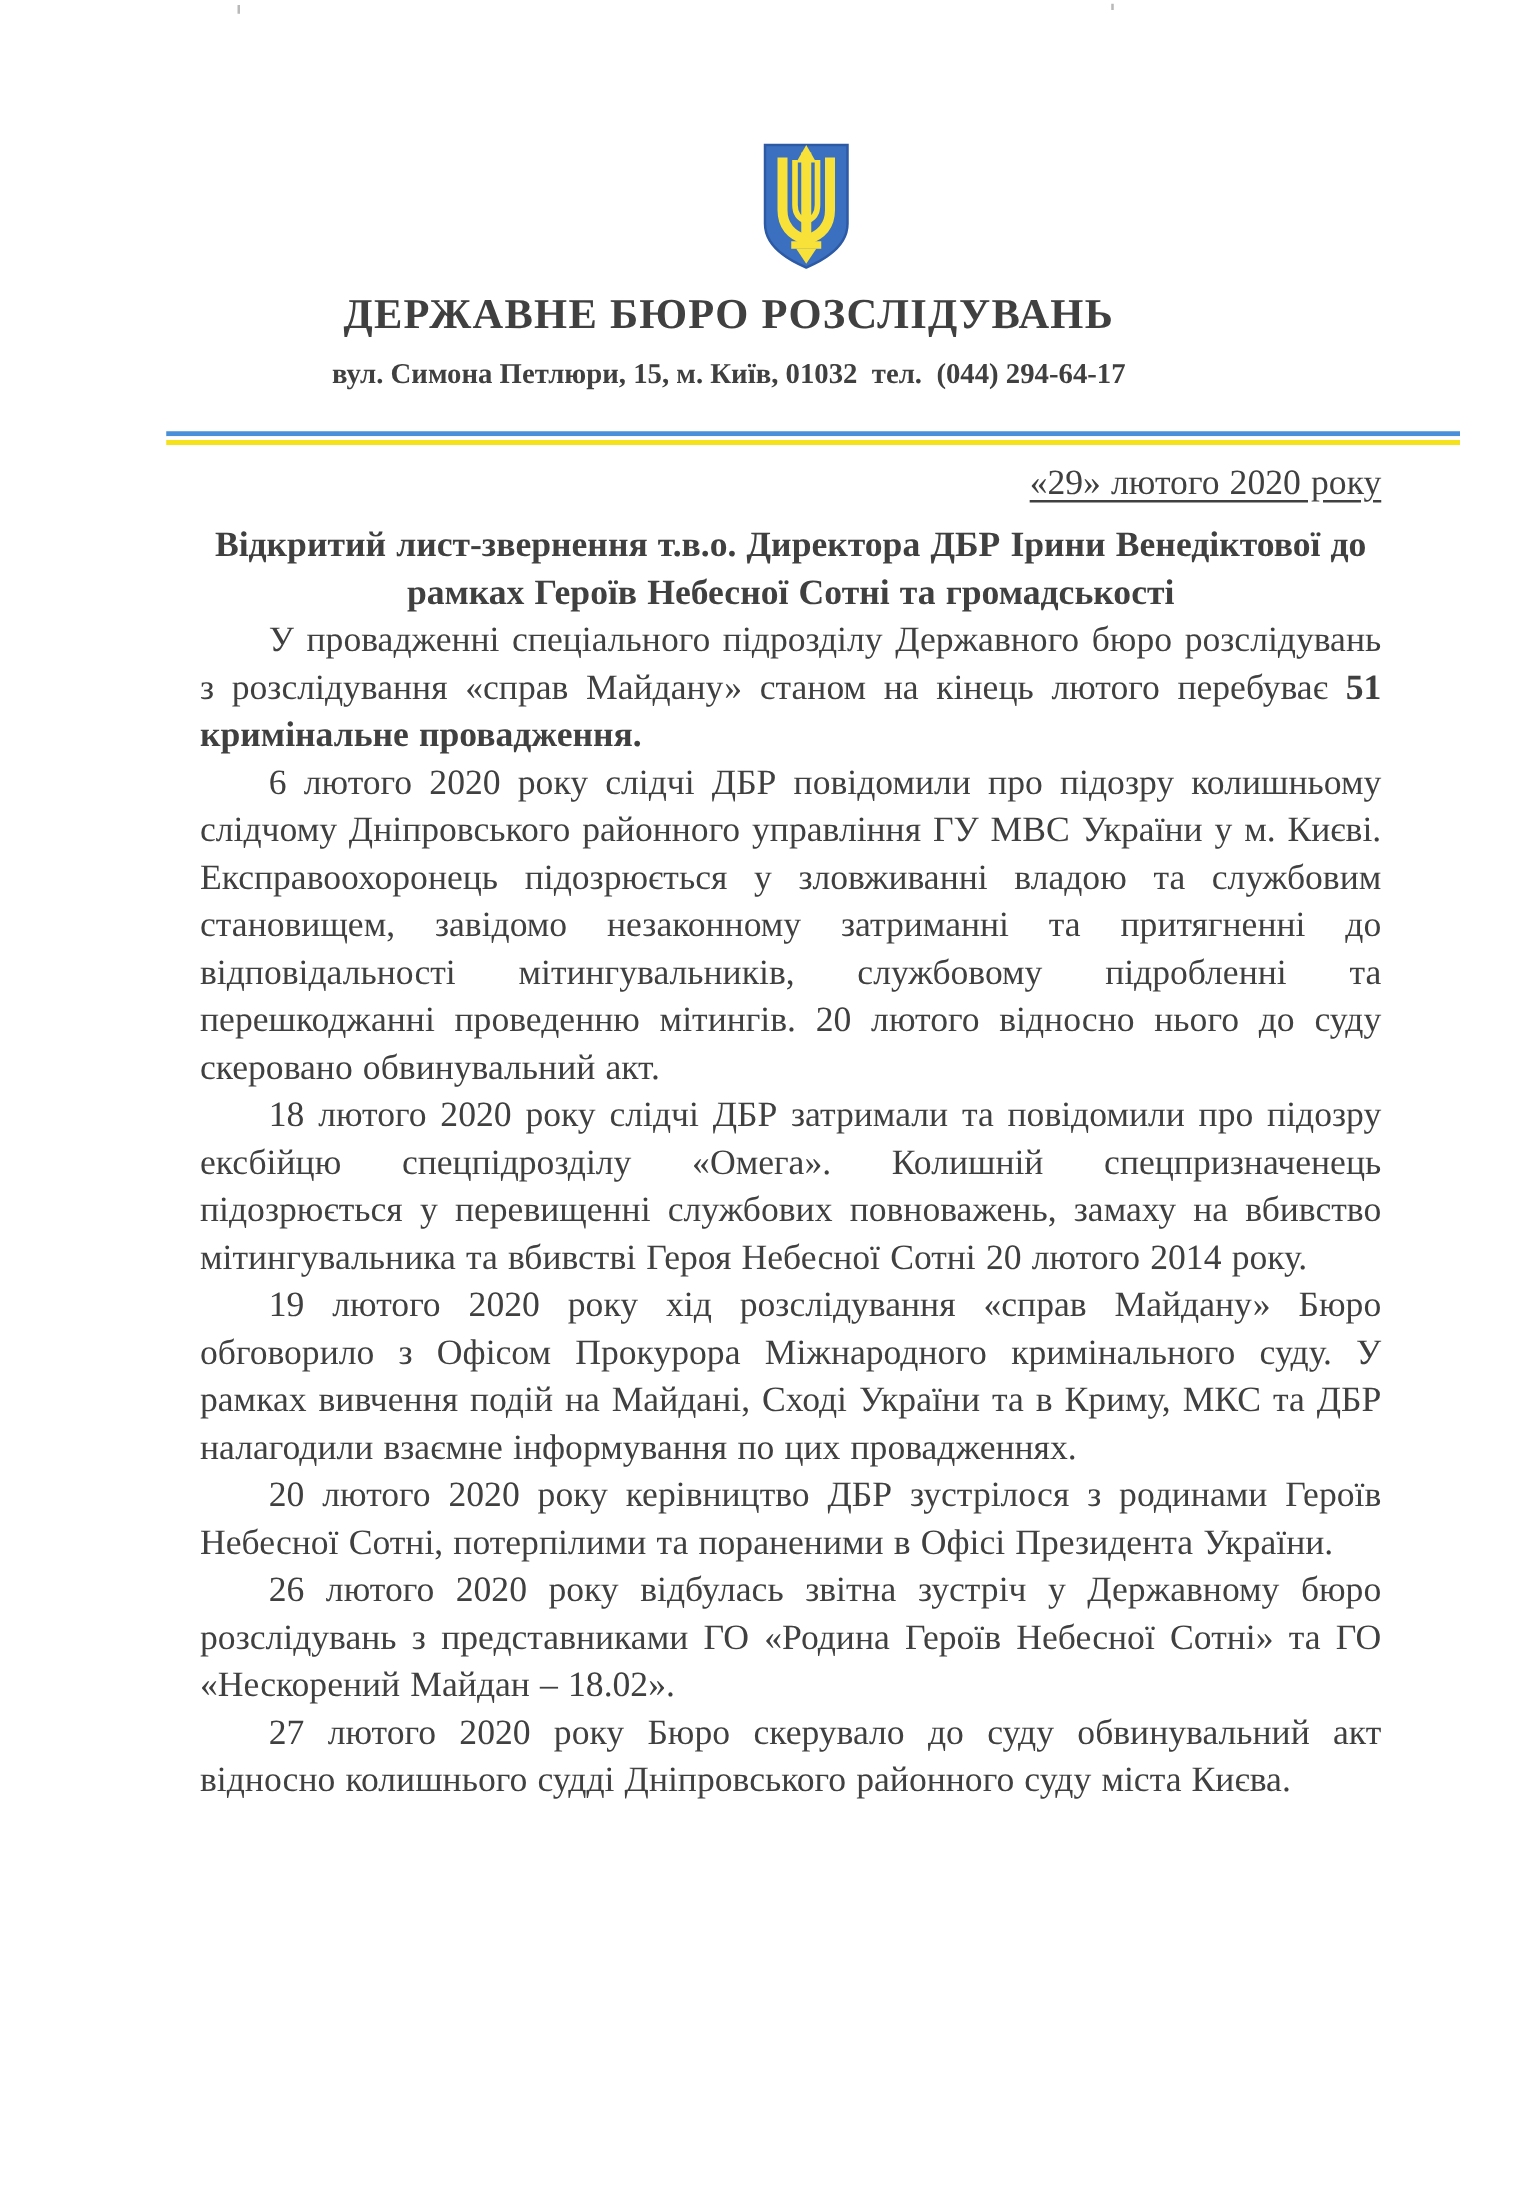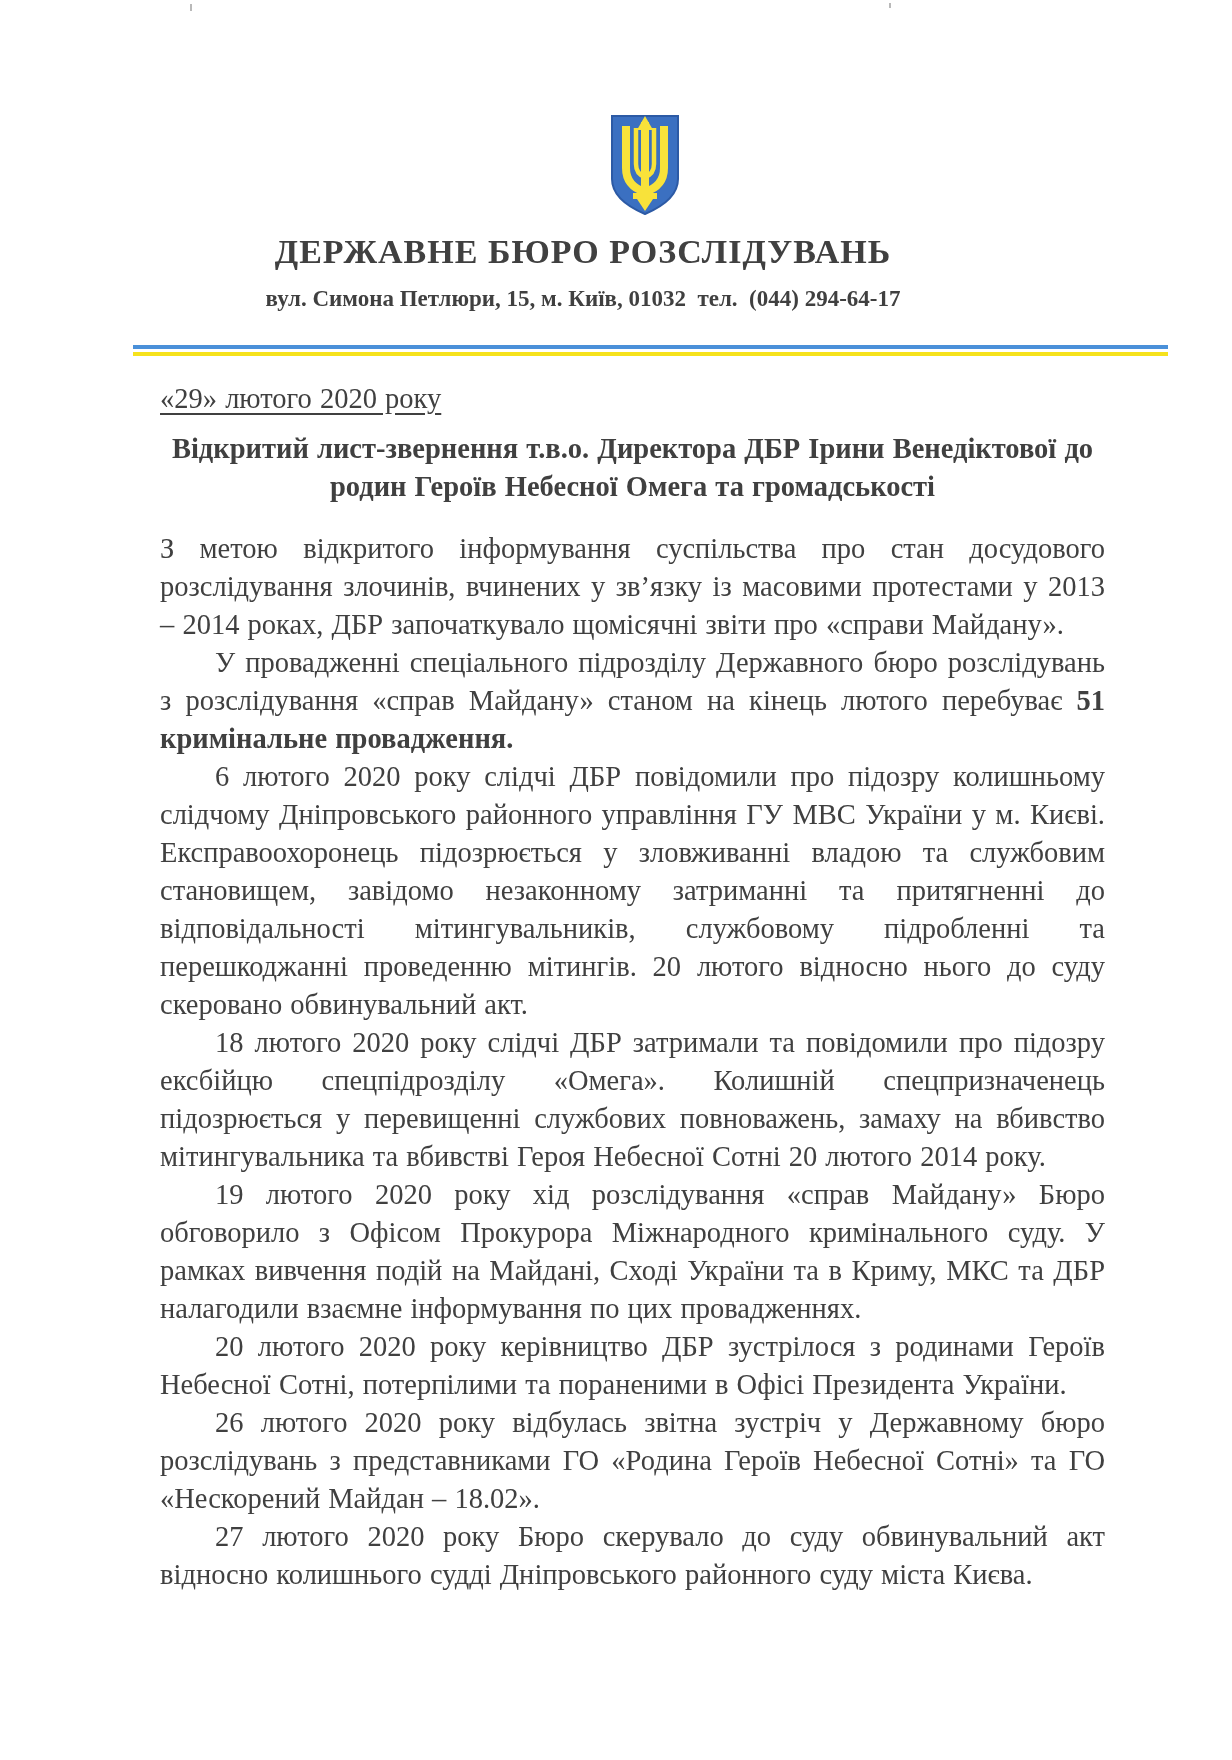--- a/index.html
+++ b/index.html
@@ -58,24 +58,24 @@
   
   .main {
     width: 945px;
     margin-left: 160px;
     font-size: 28.5px;
     line-height: 38px;
     text-align: justify;
     word-spacing: 1px;
   }
   .date-line {
-    margin-top: 24px;
+    margin-top: 12px;
     text-decoration: underline;
     text-underline-offset: 5px;
-    text-align: left;
+    text-align: right;
   }
   .letter-title {
     margin-top: 12px;
     font-weight: bold;
     text-align: center;
   }
   .letter-title .t-line { display: block; }
   .intro-para {
     margin: 24px 0 0 0;
     text-indent: 0;
@@ -126,24 +126,23 @@
     <div class="divider-space"></div>
     <div class="divider-yellow" style="background: rgb(246, 226, 28);"></div>
   </div>
 
   <div class="main">
 
     <div class="date-line">«29» лютого 2020 року</div>
 
     <div class="letter-title">
       <span class="t-line">Відкритий лист-звернення т.в.о. Директора ДБР Ірини Венедіктової до</span>
-      <span class="t-line">родин Героїв Небесної Омега та громадськості</span>
+      <span class="t-line">рамках Героїв Небесної Сотні та громадськості</span>
     </div>
 
-    <p class="intro-para">З метою відкритого інформування суспільства про стан досудового розслідування злочинів, вчинених у зв’язку із масовими протестами у 2013 – 2014 роках, ДБР започаткувало щомісячні звіти про «справи Майдану».</p>
 
 
     <p class="body-para"><span>У провадженні спеціального підрозділу Державного бюро розслідувань з розслідування «справ Майдану» станом на кінець лютого перебуває </span><b>51 кримінальне провадження.</b></p>
 
     <p class="body-para">6 лютого 2020 року слідчі ДБР повідомили про підозру колишньому слідчому Дніпровського районного управління ГУ МВС України у м. Києві. Експравоохоронець підозрюється у зловживанні владою та службовим становищем, завідомо незаконному затриманні та притягненні до відповідальності мітингувальників, службовому підробленні та перешкоджанні проведенню мітингів. 20 лютого відносно нього до суду скеровано обвинувальний акт.</p>
 
     <p class="body-para">18 лютого 2020 року слідчі ДБР затримали та повідомили про підозру ексбійцю спецпідрозділу «Омега». Колишній спецпризначенець підозрюється у перевищенні службових повноважень, замаху на вбивство мітингувальника та вбивстві Героя Небесної Сотні 20 лютого 2014 року.</p>
 
     <p class="body-para">19 лютого 2020 року хід розслідування «справ Майдану» Бюро обговорило з Офісом Прокурора Міжнародного кримінального суду. У рамках вивчення подій на Майдані, Сході України та в Криму, МКС та ДБР налагодили взаємне інформування по цих провадженнях.</p>
 

